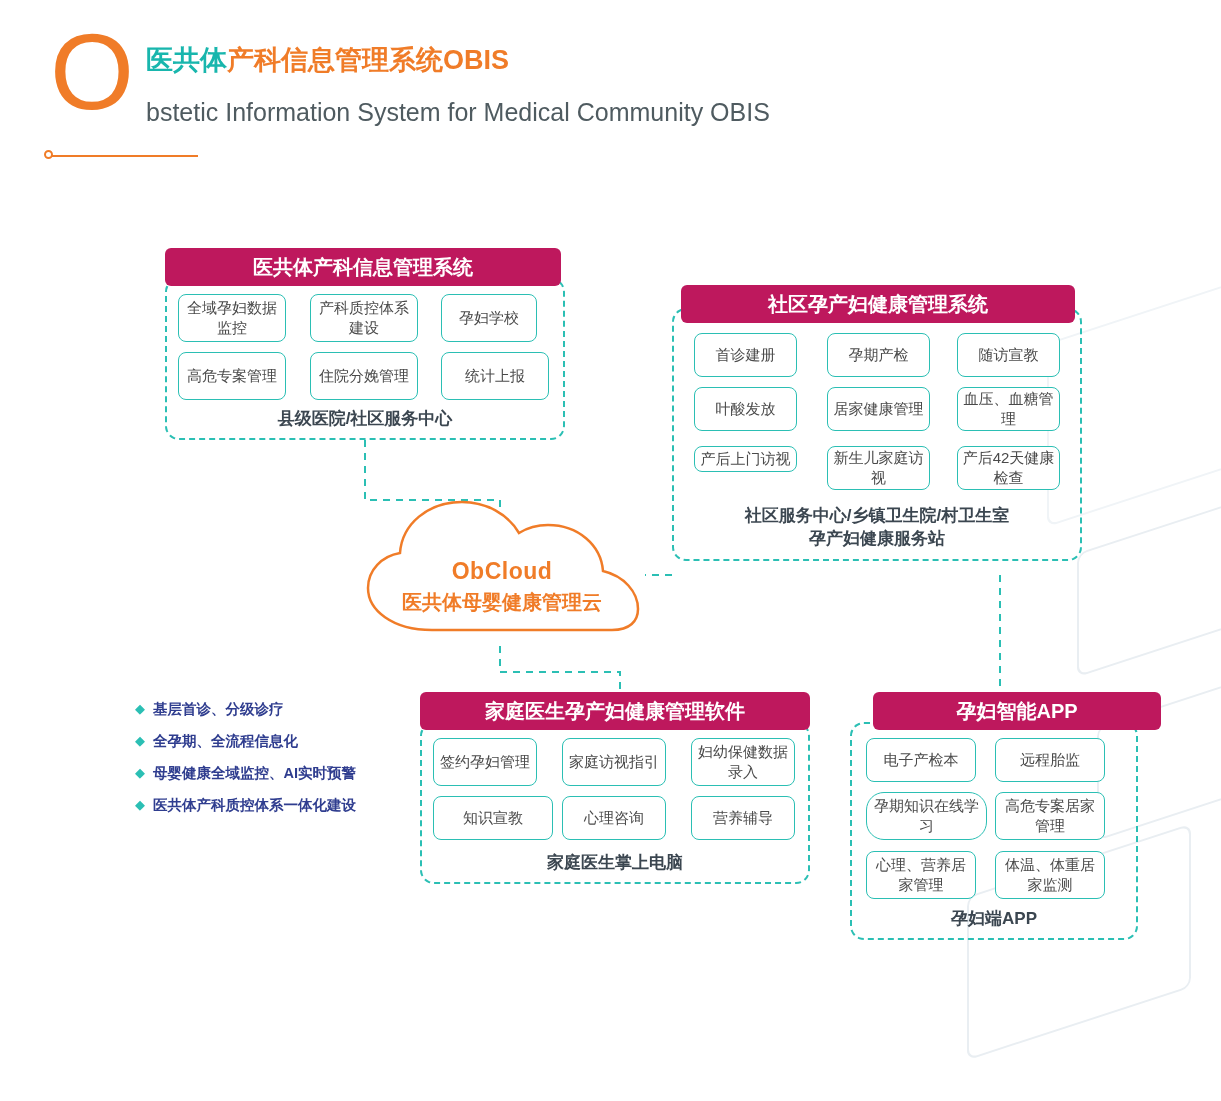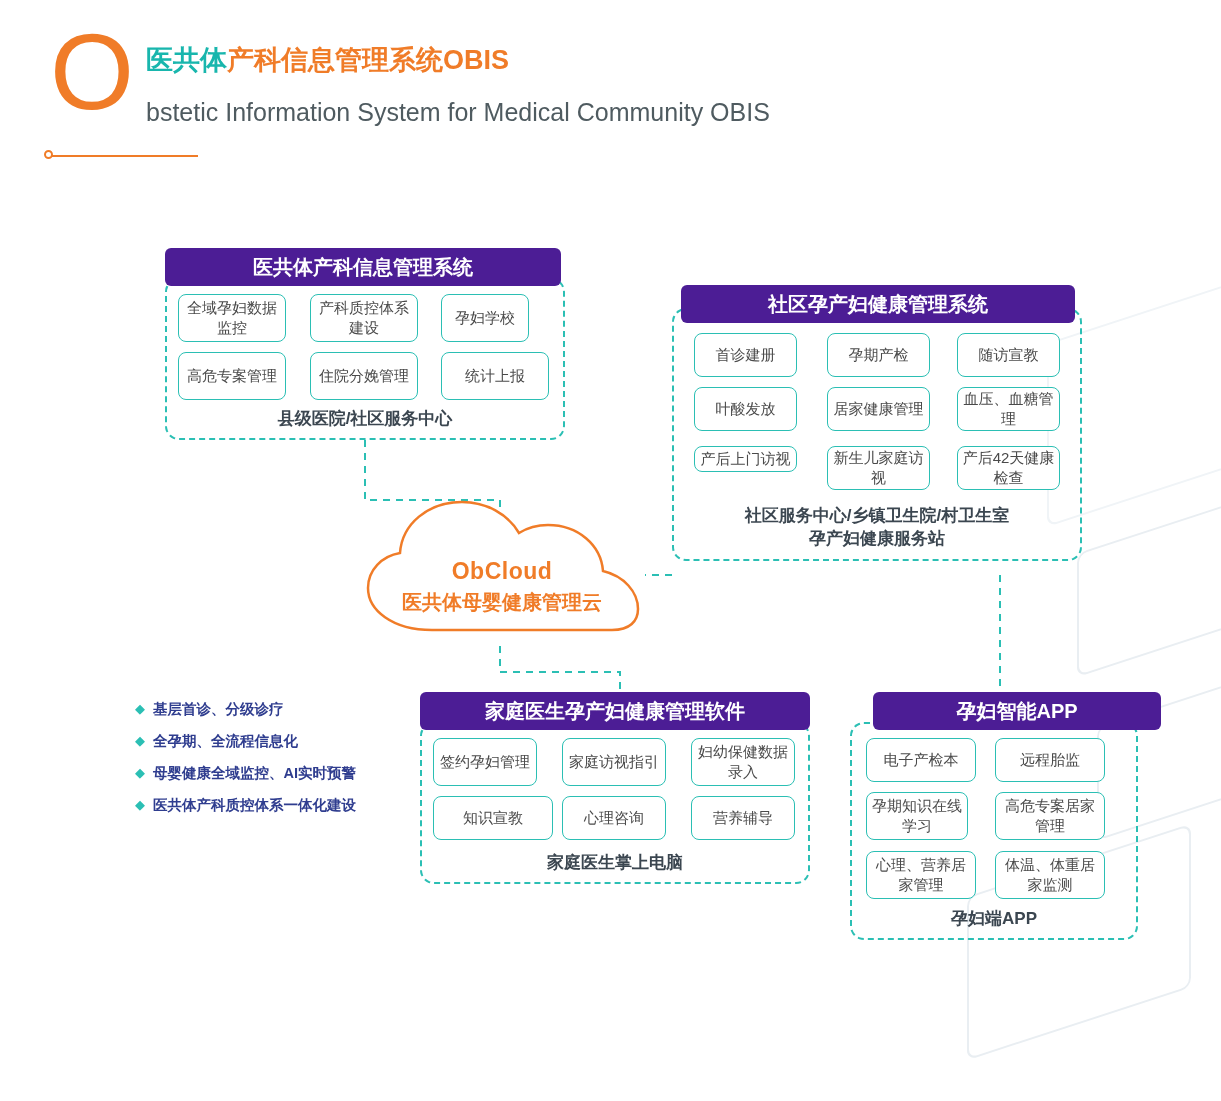--- a/index.html
+++ b/index.html
@@ -75,21 +75,21 @@
   
   .group {
     position: absolute;
     border: 2px dashed #2bbfb4;
     border-radius: 14px;
     box-sizing: border-box;
     background: transparent;
   }
   .group-title {
     position: absolute;
-    background: #4c1d95;
+    background: #be185d;
     color: #ffffff;
     font-weight: bold;
     border-radius: 6px;
     text-align: center;
     font-size: 20px;
     line-height: 38px;
     height: 38px;
     box-sizing: border-box;
   }
   .chip {
@@ -177,21 +177,21 @@
            C624,576 638,592 638,609
            C638,621 630,630 612,630 Z" fill="#ffffff" stroke="#f07c28" stroke-width="2.5"></path>
 </svg>
 
 <div class="group" style="left:165px; top:278px; width:400px; height:162px;">
   <div class="group-footer" style="bottom:8px;">县级医院/社区服务中心</div>
 </div>
 <div class="group-title" style="left:165px; top:248px; width:396px;">医共体产科信息管理系统</div>
 <div class="chip" style="left:178px; top:294px; width:108px; height:48px;">全域孕妇数据监控</div>
 <div class="chip" style="left:310px; top:294px; width:108px; height:48px;">产科质控体系建设</div>
-<div class="chip" style="left:441px; top:294px; width:88px; height:48px;">孕妇学校</div>
+<div class="chip" style="left:441px; top:294px; width:96px; height:48px;">孕妇学校</div>
 <div class="chip" style="left:178px; top:352px; width:108px; height:48px;">高危专案管理</div>
 <div class="chip" style="left:310px; top:352px; width:108px; height:48px;">住院分娩管理</div>
 <div class="chip" style="left:441px; top:352px; width:108px; height:48px;">统计上报</div>
 
 <div class="group" style="left:672px; top:308px; width:410px; height:253px;">
   <div class="group-footer" style="bottom:32px;">社区服务中心/乡镇卫生院/村卫生室</div>
   <div class="group-footer" style="bottom:9px;">孕产妇健康服务站</div>
 </div>
 <div class="group-title" style="left:681px; top:285px; width:394px;">社区孕产妇健康管理系统</div>
 <div class="chip" style="left:694px; top:333px; width:103px; height:44px;">首诊建册</div>
@@ -238,16 +238,16 @@
 <div class="chip" style="left:433px; top:796px; width:120px; height:44px;">知识宣教</div>
 <div class="chip" style="left:562px; top:796px; width:104px; height:44px;">心理咨询</div>
 <div class="chip" style="left:691px; top:796px; width:104px; height:44px;">营养辅导</div>
 
 <div class="group" style="left:850px; top:722px; width:288px; height:218px;">
   <div class="group-footer" style="bottom:8px;">孕妇端APP</div>
 </div>
 <div class="group-title" style="left:850px; top:692px; width:288px;margin-left:23px;">孕妇智能APP</div>
 <div class="chip" style="left:866px; top:738px; width:110px; height:44px;">电子产检本</div>
 <div class="chip" style="left:995px; top:738px; width:110px; height:44px;">远程胎监</div>
-<div class="chip" style="left:866px; top:792px; width:102px; height:48px;">孕期知识在线学习</div>
+<div class="chip" style="left:866px; top:792px; width:121px; height:48px;border-radius:18px;">孕期知识在线学习</div>
 <div class="chip" style="left:995px; top:792px; width:110px; height:48px;">高危专案居家管理</div>
 <div class="chip" style="left:866px; top:851px; width:110px; height:48px;">心理、营养居家管理</div>
 <div class="chip" style="left:995px; top:851px; width:110px; height:48px;">体温、体重居家监测</div>
 
 </body></html>

